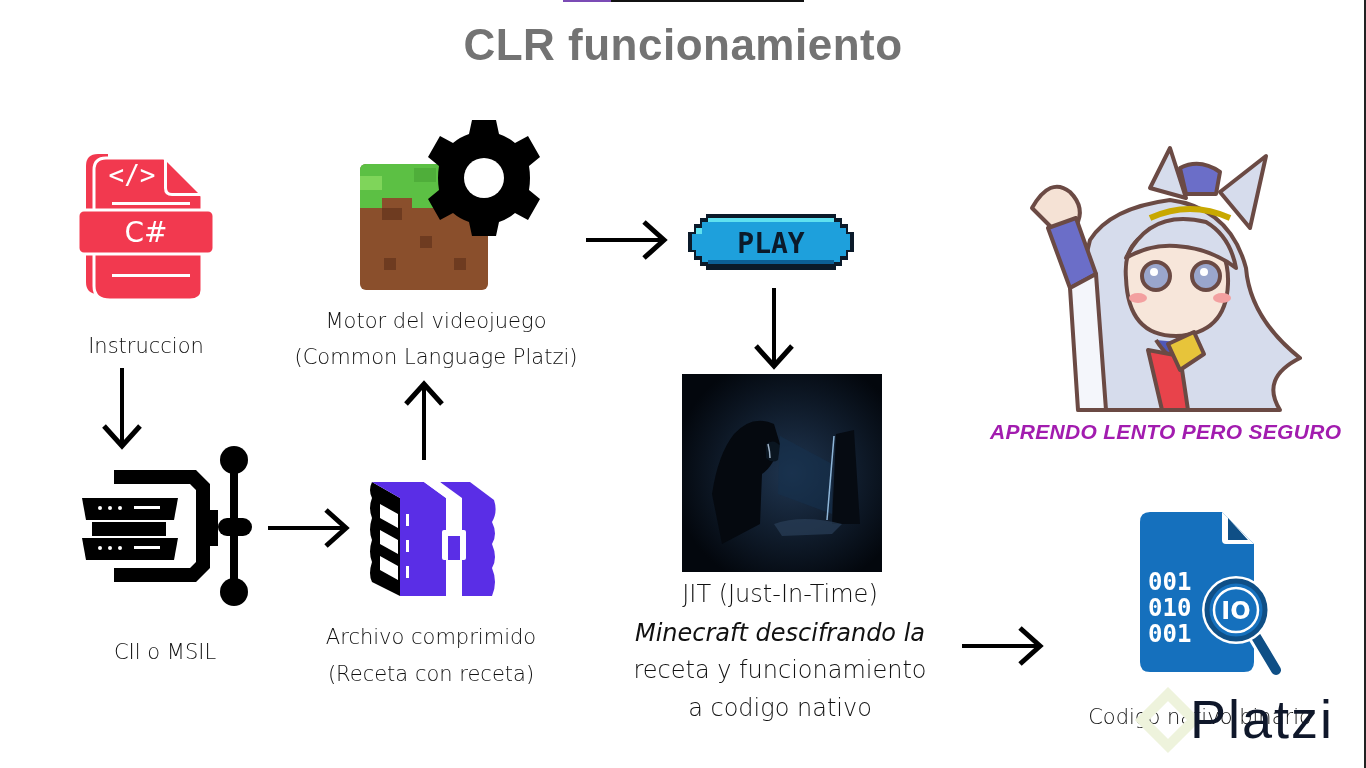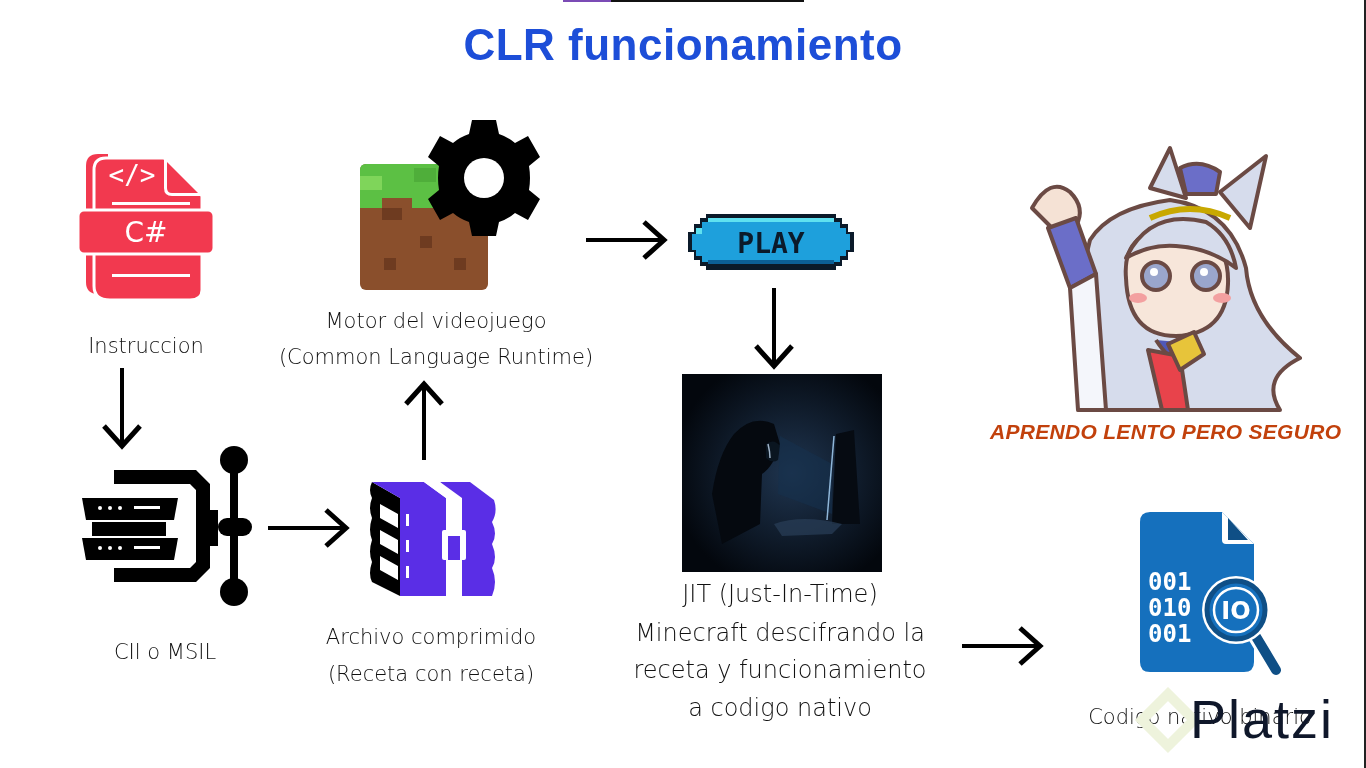--- a/index.html
+++ b/index.html
@@ -6,30 +6,30 @@
     body {
       width: 1366px; height: 768px; position: relative; overflow: hidden;
       background: #ffffff; font-family: "DejaVu Sans", sans-serif; color: #111;
     }
     .abs { position: absolute; }
     .topbar { left: 563px; top: 0; width: 241px; height: 2px; background: #111; }
     .topbar-accent { left: 563px; top: 0; width: 48px; height: 2px; background: #7b4bb5; }
     .title {
       left: 0; width: 1366px; top: 20px; text-align: center;
       font-family: "Liberation Sans", sans-serif; font-weight: 700; font-size: 44px;
-      letter-spacing: 0.5px; color: #1d4ed8;
+      letter-spacing: 0.5px; color: #737373;
     }
     .label {
       text-align: center; font-family: "DejaVu Sans", sans-serif; font-weight: 300;
       font-size: 21px; color: #111; line-height: 36px; white-space: nowrap;
     }
     .label-sm { font-size: 24px; line-height: 37px; }
     .caption-bold {
       font-family: "Liberation Sans", sans-serif; font-weight: 900; font-size: 21px;
-      letter-spacing: 0.3px; color: #c2410c; font-style: italic; white-space: nowrap;
+      letter-spacing: 0.3px; color: #a21caf; font-style: italic; white-space: nowrap;
     }
     svg { display: block; overflow: visible; }
     .watermark {
       right: 32px; top: 688px; font-family: "Liberation Sans", sans-serif;
       font-size: 54px; color: #0f172a; letter-spacing: 2px;
     }
     .rightline { right: 0; top: 0; width: 2px; height: 768px; background: #222; }
   </style>
 </head>
 <body>
@@ -127,21 +127,21 @@
     <rect x="62" y="118" width="12" height="12" fill="#6e3b20"></rect>
     <rect x="26" y="140" width="12" height="12" fill="#6e3b20"></rect>
     <rect x="96" y="140" width="12" height="12" fill="#6e3b20"></rect>
     <g transform="translate(126,60)">
       <path d="M-12,-58 L12,-58 L15,-44 Q24,-41 31,-35 L44,-42 L56,-21 L45,-12 Q47,0 45,12 L56,21 L44,42 L31,35 Q24,41 15,44 L12,58 L-12,58 L-15,44 Q-24,41 -31,35 L-44,42 L-56,21 L-45,12 Q-47,0 -45,-12 L-56,-21 L-44,-42 L-31,-35 Q-24,-41 -15,-44 Z" fill="#000"></path>
       <circle cx="0" cy="0" r="20" fill="#fff"></circle>
     </g>
   </svg>
 </div>
 <div class="abs label" style="left:256px; top:303px; width:360px;">Motor del videojuego</div>
-<div class="abs label" style="left:256px; top:339px; width:360px;">(Common Language Runtime)</div>
+<div class="abs label" style="left:256px; top:339px; width:360px;">(Common Language Platzi)</div>
 
 <div class="abs" style="left:584px; top:218px;">
   <svg width="84" height="44">
       <line x1="2" y1="22" x2="78" y2="22" stroke="#000" stroke-width="4"></line>
       <polyline points="60,4 80,22 60,40" fill="none" stroke="#000" stroke-width="5"></polyline>
     </svg>
 </div>
 
 <div class="abs" style="left:686px; top:212px; width:170px; height:60px;">
   <svg width="170" height="60" viewBox="0 0 170 60">
@@ -172,21 +172,21 @@
     <path d="M52 60 Q70 40 92 50 L98 70 Q92 92 80 100 L78 150 L40 170 L30 120 Q36 80 52 60 Z" fill="#05090f"></path>
     <path d="M84 70 Q92 64 98 72 L96 86 Q90 90 84 84 Z" fill="#0a1520"></path>
     <path d="M86 70 Q88 78 88 84" stroke="#9fb3c7" stroke-width="1.5" fill="none"></path>
     <path d="M98 62 L150 90 L150 140 L96 120 Z" fill="#16304c" opacity="0.6"></path>
     <line x1="152" y1="62" x2="145" y2="146" stroke="#8fb6d8" stroke-width="1.5"></line>
     <path d="M154 60 L172 56 L178 150 L150 150 Z" fill="#060b12"></path>
     <path d="M92 150 Q120 140 160 150 L150 160 L100 162 Z" fill="#2a3f58" opacity="0.7"></path>
   </svg>
 </div>
 <div class="abs label label-sm" style="left:640px; top:576px; width:280px;">JIT (Just-In-Time)</div>
-<div class="abs label label-sm" style="left:630px; top:615px; width:300px;">Minecraft descifrando la</div>
+<div class="abs label label-sm" style="left:630px; top:615px; width:300px;font-style:italic;">Minecraft descifrando la</div>
 <div class="abs label label-sm" style="left:630px; top:652px; width:300px;">receta y funcionamiento</div>
 <div class="abs label label-sm" style="left:630px; top:690px; width:300px;">a codigo nativo</div>
 
 <div class="abs" style="left:960px; top:624px;">
   <svg width="84" height="44">
       <line x1="2" y1="22" x2="78" y2="22" stroke="#000" stroke-width="4"></line>
       <polyline points="60,4 80,22 60,40" fill="none" stroke="#000" stroke-width="5"></polyline>
     </svg>
 </div>
 

